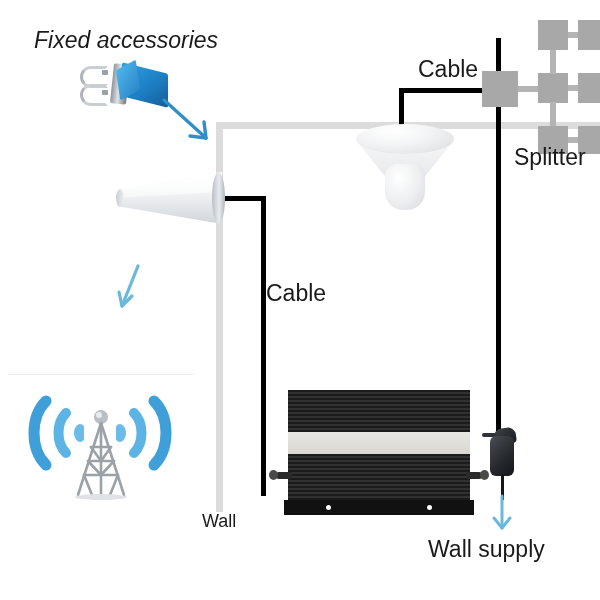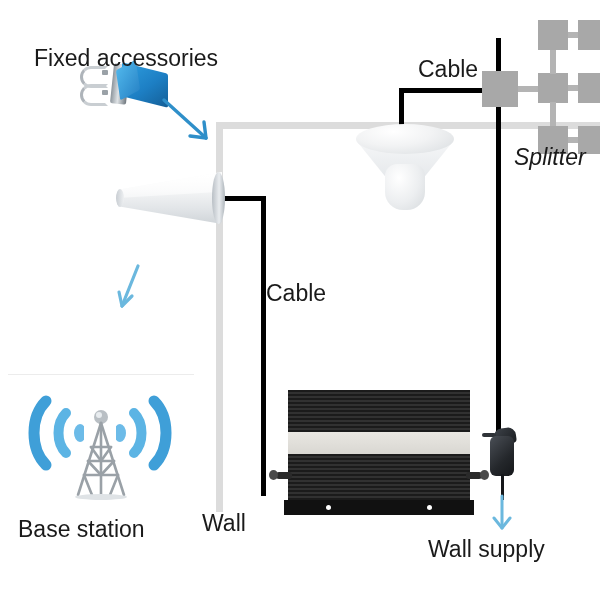--- a/index.html
+++ b/index.html
@@ -444,28 +444,27 @@
   <svg class="arrow" style="left:108px; top:262px;" width="40" height="54" viewBox="0 0 40 54">
     <path d="M30 4 L14 44" stroke="#6bb8de" stroke-width="3.2" fill="none" stroke-linecap="round"></path>
     <path d="M14 44 L24 34 M14 44 L11 30" stroke="#6bb8de" stroke-width="3.2" fill="none" stroke-linecap="round"></path>
   </svg>
 
   <svg class="arrow" style="left:486px; top:494px;" width="32" height="42" viewBox="0 0 32 42">
     <path d="M16 2 L16 34" stroke="#6bb8de" stroke-width="3" fill="none" stroke-linecap="round"></path>
     <path d="M16 34 L8 24 M16 34 L24 24" stroke="#6bb8de" stroke-width="3" fill="none" stroke-linecap="round"></path>
   </svg>
 
-  <span class="lbl" style="left:34px; top:47px; font-size:23px;">Fixed accessories</span>
+  <span class="lbl" style="left:34px; top:29px; font-size:23px;font-style:italic;">Fixed accessories</span>
 
 
   <span class="lbl" style="left:266px; top:282px; font-size:23px;">Cable</span>
 
   <span class="lbl" style="left:418px; top:58px; font-size:23px;">Cable</span>
 
-  <span class="lbl" style="left:514px; top:146px; font-size:23px;font-style:italic;">Splitter</span>
-
-  <span class="lbl" style="left:18px; top:518px; font-size:23px;">Base station</span>
-
-  <span class="lbl" style="left:202px; top:512px; font-size:23px;">Wall</span>
+  <span class="lbl" style="left:514px; top:146px; font-size:23px;">Splitter</span>
+
+
+  <span class="lbl" style="left:202px; top:512px; font-size:18px;">Wall</span>
 
   <span class="lbl" style="left:428px; top:538px; font-size:23px;">Wall supply</span>
 
 </div>
 
 </body></html>

